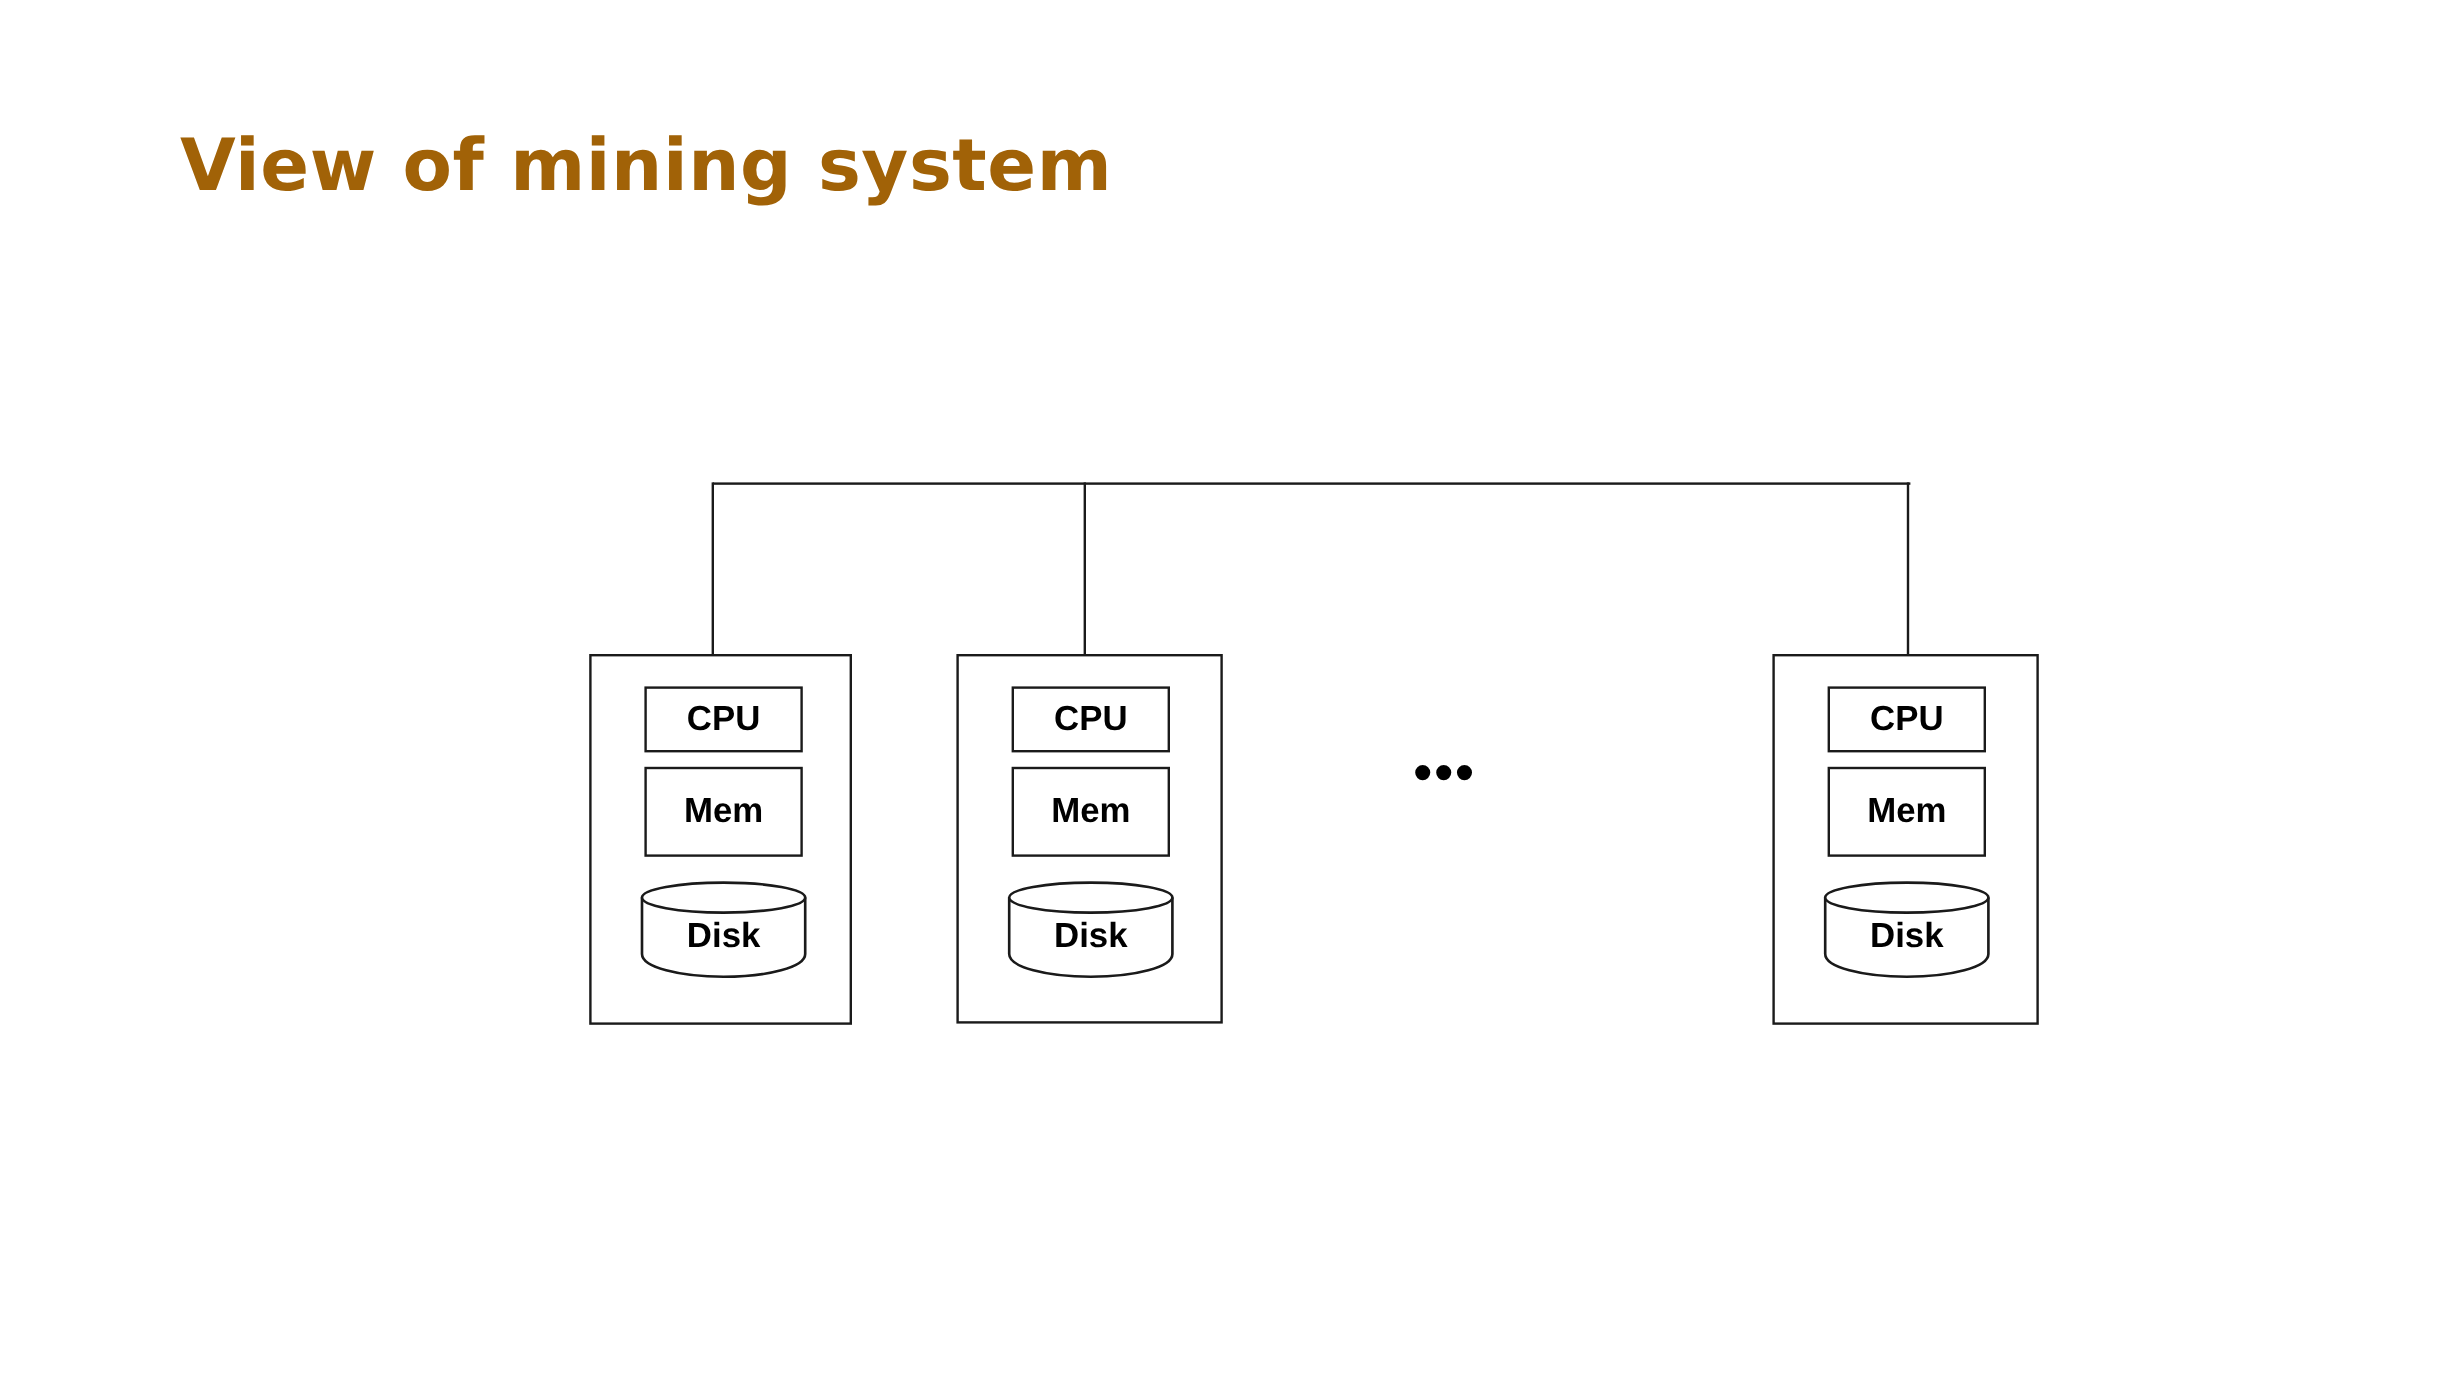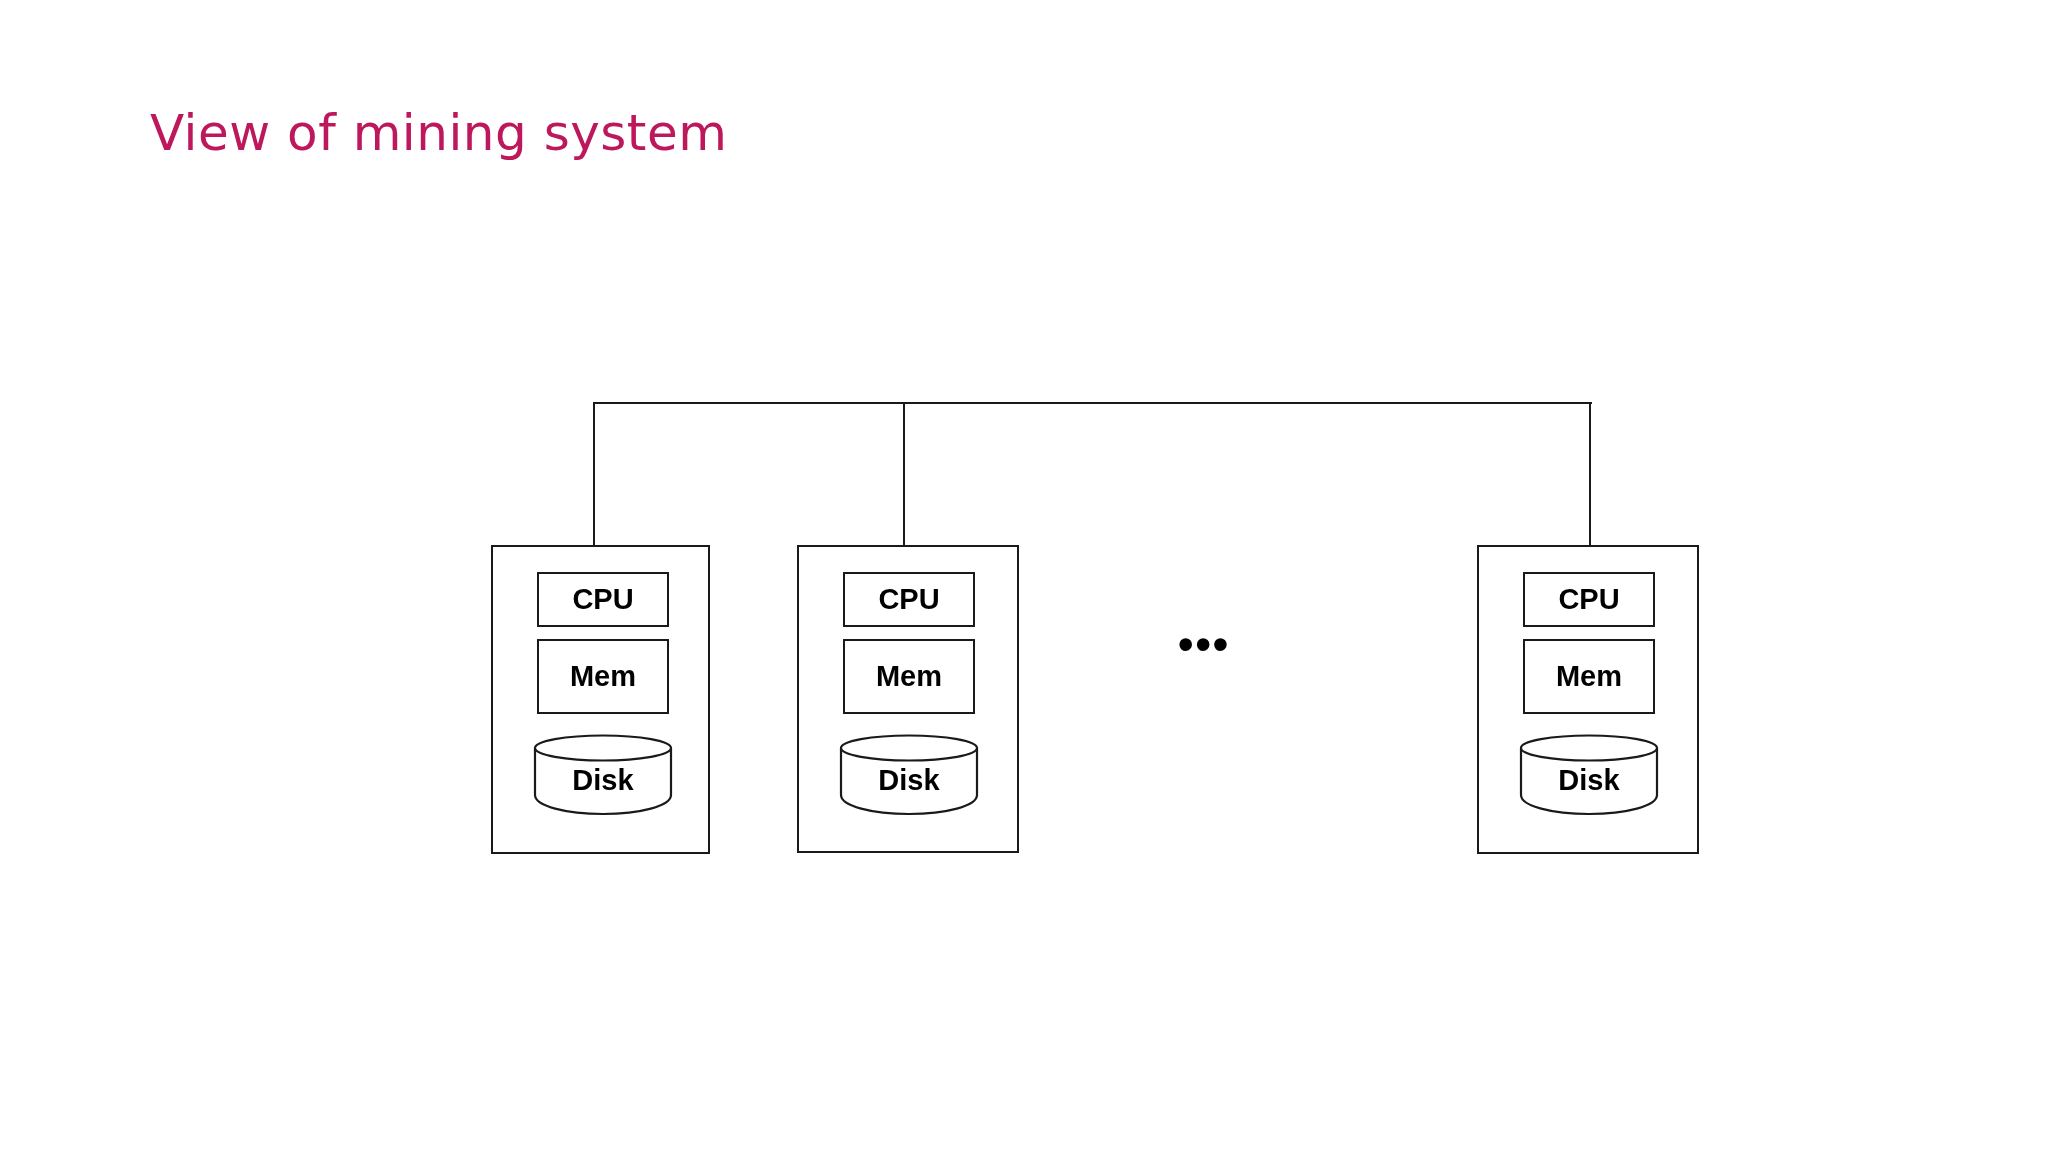--- a/index.html
+++ b/index.html
@@ -15,24 +15,24 @@
     width: 2048px;
     height: 1152px;
     background: #ffffff;
     overflow: hidden;
   }
   #slide-title {
     position: absolute;
     left: 150px;
     top: 108px;
     font-family: "DejaVu Sans", sans-serif;
-    font-weight: 400;
-    font-size: 50px;
+    font-weight: 700;
+    font-size: 60px;
     line-height: 1.0;
-    color: #be185d;
+    color: #a16207;
     white-space: nowrap;
     letter-spacing: 0.5px;
   }
   #diagram {
     position: absolute;
     left: 0;
     top: 0;
     width: 2048px;
     height: 1152px;
   }

